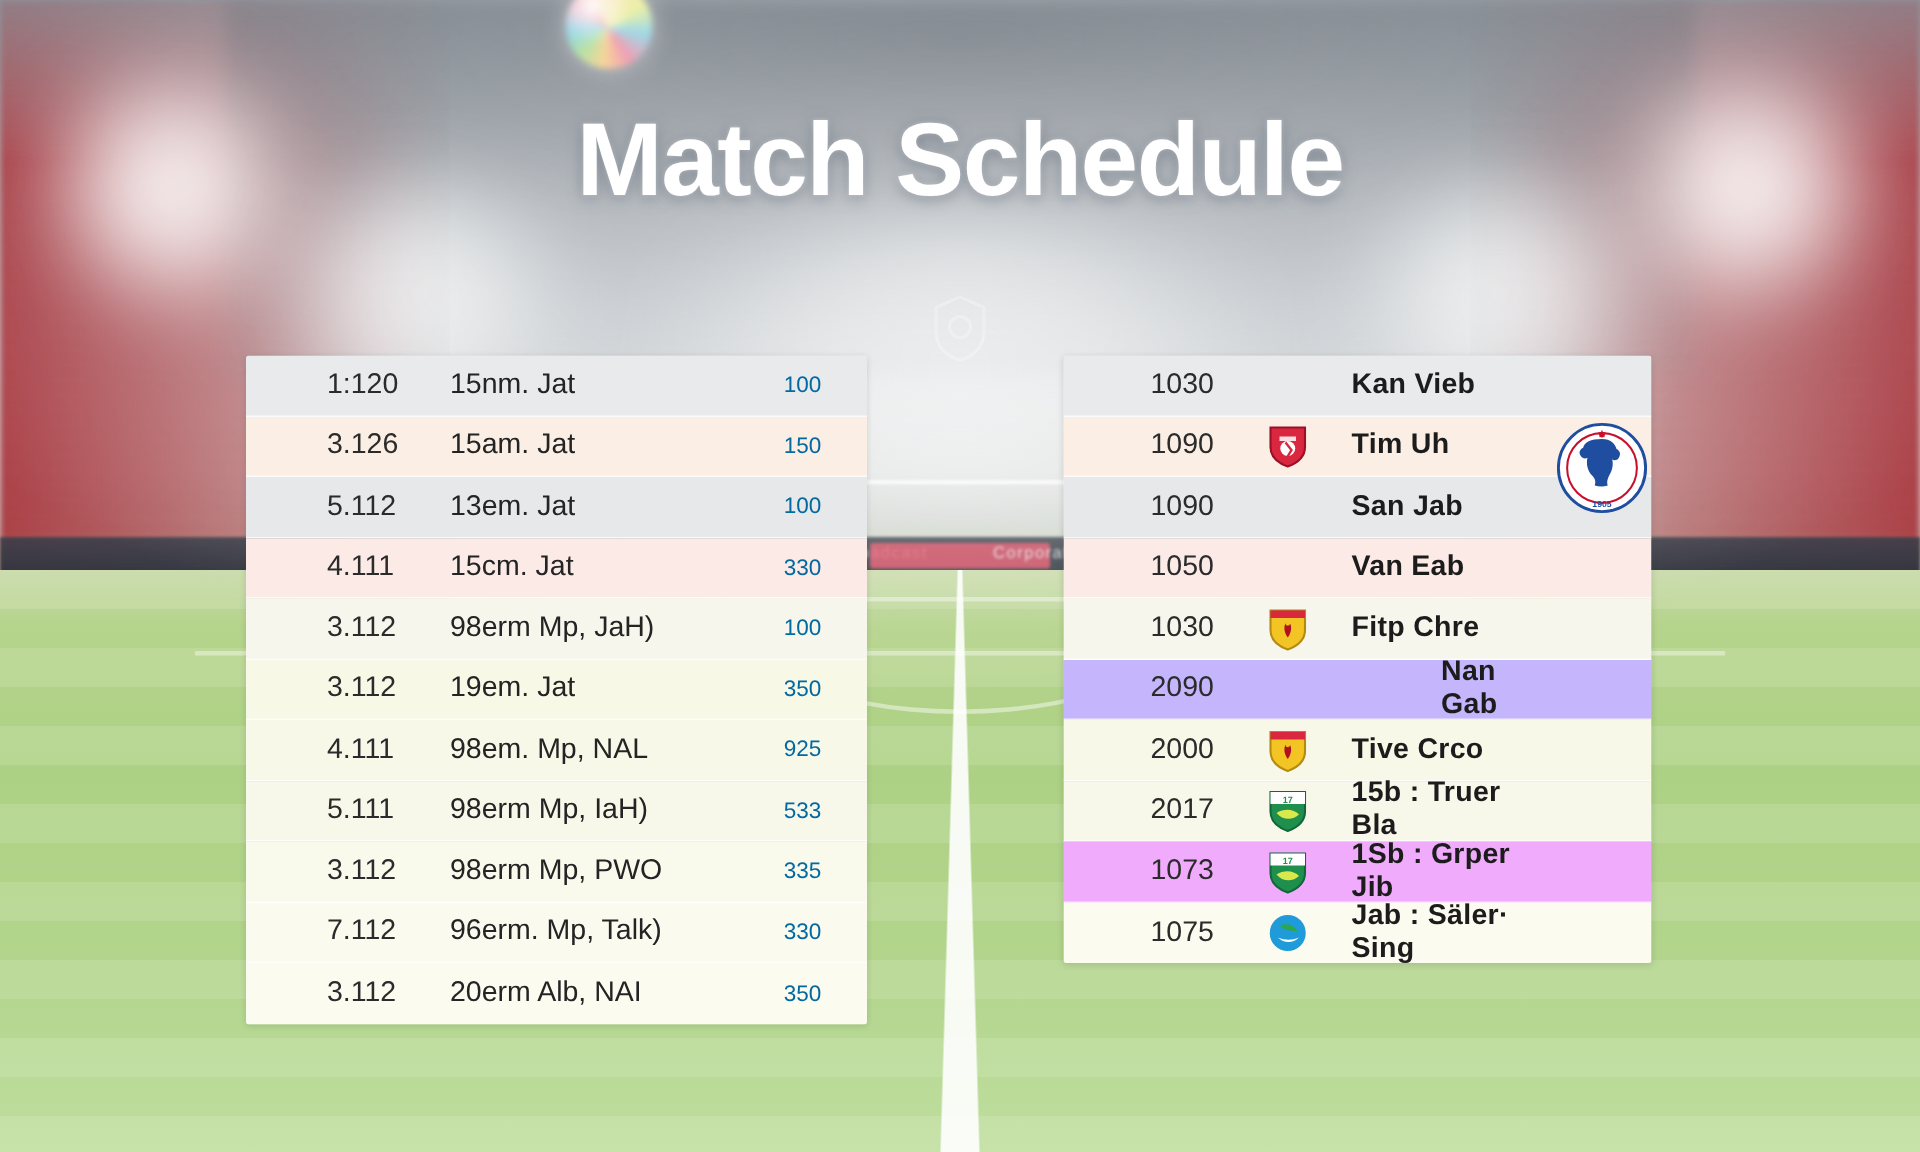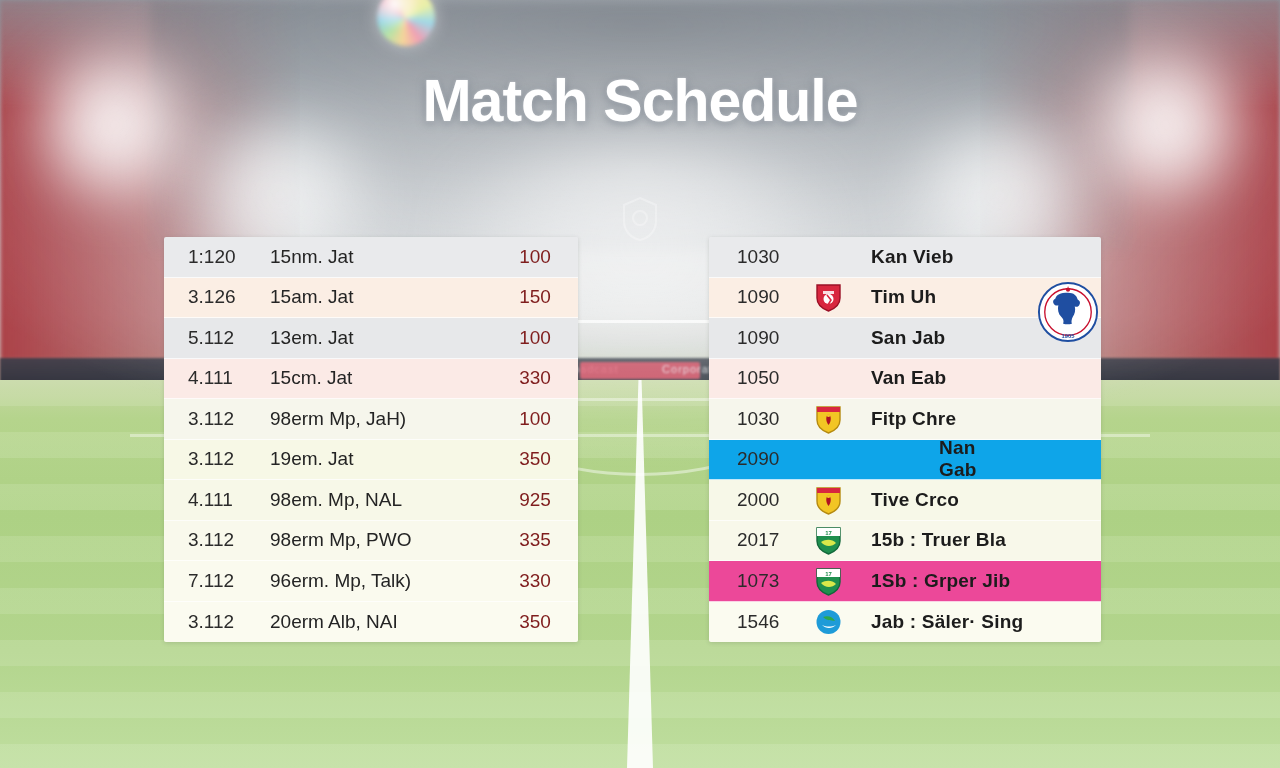--- a/index.html
+++ b/index.html
@@ -96,41 +96,41 @@
       conic-gradient(from 20deg at 48% 52%,
         #f6e9b0 0deg, #e9f0a8 40deg, #9fd9e8 80deg, #f0a0b4 125deg,
         #f6d59a 165deg, #b9e2a6 205deg, #8fd3e6 245deg, #ef9fb3 290deg,
         #f3dfa4 330deg, #f6e9b0 360deg);
     box-shadow:0 0 16px rgba(255,255,255,.45);
   }
 
   
   #title{
     position:absolute;left:0;right:0;top:72px;text-align:center;
-    font-size:59px;font-weight:bold;letter-spacing:-1px;color:#ffffff;
+    font-size:69px;font-weight:bold;letter-spacing:-1px;color:#ffffff;
     text-shadow:0 2px 10px rgba(90,100,115,.55), 0 0 3px rgba(255,255,255,.5);
     line-height:1;
   }
 
   
   .tables{position:absolute;left:0;top:237px;width:1280px;height:450px;}
 
   .card{position:absolute;top:0;overflow:hidden;border-radius:2px;
     box-shadow:0 1px 4px rgba(60,70,60,.18);}
   .card.left{left:164px;width:414px;}
   .card.right{left:709px;width:392px;}
 
   .row{display:flex;align-items:center;height:40.5px;box-sizing:border-box;
-    border-bottom:1px solid rgba(255,255,255,.75);}
+    border-bottom:1px solid rgba(255,255,255,.75);padding-left:30px;}
   .row:last-child{border-bottom:none;}
 
   
   .c-time{width:106px;padding-left:24px;box-sizing:border-box;font-size:19px;color:#2b2b2b;}
   .c-desc{flex:1;font-size:19px;color:#242424;}
-  .c-num{width:86px;text-align:center;font-size:19px;color:#7f1d1d;}
+  .c-num{width:86px;text-align:center;font-size:15px;color:#0369a1;}
 
   
   .r-time{width:92px;padding-left:28px;box-sizing:border-box;font-size:19px;color:#2b2b2b;}
   .r-crest{width:54px;display:flex;align-items:center;justify-content:center;}
   .r-team{flex:1;font-size:19px;font-weight:bold;color:#1c1c1c;letter-spacing:.2px;margin-left:16px;}
   .r-crest2{width:74px;display:flex;align-items:center;justify-content:center;}
 
   .crest{width:27px;height:30px;display:block;}
   .crest-big{width:62px;height:62px;display:block;position:relative;z-index:4;}
 
@@ -210,20 +210,25 @@
       </div>
       <div class="row" style="background: rgb(247, 248, 230);">
         <div class="c-time">3.112</div>
         <div class="c-desc">19em. Jat</div>
         <div class="c-num">350</div>
       </div>
       <div class="row" style="background: rgb(247, 248, 232);">
         <div class="c-time">4.111</div>
         <div class="c-desc">98em. Mp, NAL</div>
         <div class="c-num">925</div>
+      </div>
+      <div class="row" style="background: rgb(248, 248, 234);">
+        <div class="c-time">5.111</div>
+        <div class="c-desc">98erm Mp, IaH)</div>
+        <div class="c-num">533</div>
       </div>
       <div class="row" style="background: rgb(249, 249, 236);">
         <div class="c-time">3.112</div>
         <div class="c-desc">98erm Mp, PWO</div>
         <div class="c-num">335</div>
       </div>
       <div class="row" style="background: rgb(250, 250, 238);">
         <div class="c-time">7.112</div>
         <div class="c-desc">96erm. Mp, Talk)</div>
         <div class="c-num">330</div>
@@ -286,21 +291,21 @@
           <svg class="crest" viewBox="0 0 27 30">
             <path d="M2 3 H25 V16 C25 23 19 27 13.5 29 C8 27 2 23 2 16 Z" fill="#f2c524" stroke="#b58a10" stroke-width="1.4"></path>
             <path d="M2 3 H25 V8 H2 Z" fill="#d8273f"></path>
             <path d="M13.5 10 c3 2 3 7 0 11 c-3 -4 -3 -9 0 -11 z" fill="#b01022"></path>
             <circle cx="13.5" cy="11.5" r="1.6" fill="#f2c524"></circle>
           </svg>
         </div>
         <div class="r-team">Fitp Chre</div>
         <div class="r-crest2"></div>
       </div>
-      <div class="row" style="background: #0ea5e9; gap: 34px;">
+      <div class="row" style="background: #c4b5fd; gap: 34px;">
         <div class="r-time">2090</div>
         <div class="r-crest"></div>
         <div class="r-team">Nan Gab</div>
         <div class="r-crest2"></div>
       </div>
       <div class="row" style="background: rgb(247, 248, 232);">
         <div class="r-time">2000</div>
         <div class="r-crest">
           <svg class="crest" viewBox="0 0 27 30">
             <path d="M2 3 H25 V16 C25 23 19 27 13.5 29 C8 27 2 23 2 16 Z" fill="#f2c524" stroke="#b58a10" stroke-width="1.4"></path>
@@ -318,35 +323,35 @@
           <svg class="crest" viewBox="0 0 27 30">
             <path d="M2 3 H25 V16 C25 23 19 27 13.5 29 C8 27 2 23 2 16 Z" fill="#1f8f4e" stroke="#12683a" stroke-width="1.4"></path>
             <path d="M2 3 H25 V11 H2 Z" fill="#ffffff"></path>
             <text x="13.5" y="10" text-anchor="middle" font-size="6" fill="#1f8f4e" font-family="Liberation Sans, sans-serif" font-weight="bold">17</text>
             <path d="M6 17 c5 -3 11 -3 15 1 c-4 4 -11 4 -15 -1 z" fill="#d9e84a"></path>
           </svg>
         </div>
         <div class="r-team">15b : Truer  Bla</div>
         <div class="r-crest2"></div>
       </div>
-      <div class="row" style="background: #ec4899;">
+      <div class="row" style="background: #f0abfc;">
         <div class="r-time">1073</div>
         <div class="r-crest">
           <svg class="crest" viewBox="0 0 27 30">
             <path d="M2 3 H25 V16 C25 23 19 27 13.5 29 C8 27 2 23 2 16 Z" fill="#1f8f4e" stroke="#12683a" stroke-width="1.4"></path>
             <path d="M2 3 H25 V11 H2 Z" fill="#ffffff"></path>
             <text x="13.5" y="10" text-anchor="middle" font-size="6" fill="#1f8f4e" font-family="Liberation Sans, sans-serif" font-weight="bold">17</text>
             <path d="M6 17 c5 -3 11 -3 15 1 c-4 4 -11 4 -15 -1 z" fill="#d9e84a"></path>
           </svg>
         </div>
         <div class="r-team">1Sb : Grper  Jib</div>
         <div class="r-crest2"></div>
       </div>
       <div class="row" style="background: rgb(251, 251, 240);">
-        <div class="r-time">1546</div>
+        <div class="r-time">1075</div>
         <div class="r-crest">
           <svg class="crest" viewBox="0 0 27 30">
             <circle cx="13.5" cy="15" r="12" fill="#1e9bd8"></circle>
             <path d="M4 15 a9.5 9.5 0 0 0 19 0 a9.5 9.5 0 0 1 -19 0 z" fill="#ffffff" opacity=".9"></path>
             <path d="M8 10 c5 -2 10 0 12 4 c-4 -1 -8 0 -12 -4 z" fill="#2ca84a"></path>
             <path d="M7 18 c4 4 10 4 14 0 c-5 2 -9 2 -14 0 z" fill="#ffffff"></path>
           </svg>
         </div>
         <div class="r-team">Jab : Säler· Sing</div>
         <div class="r-crest2"></div>

